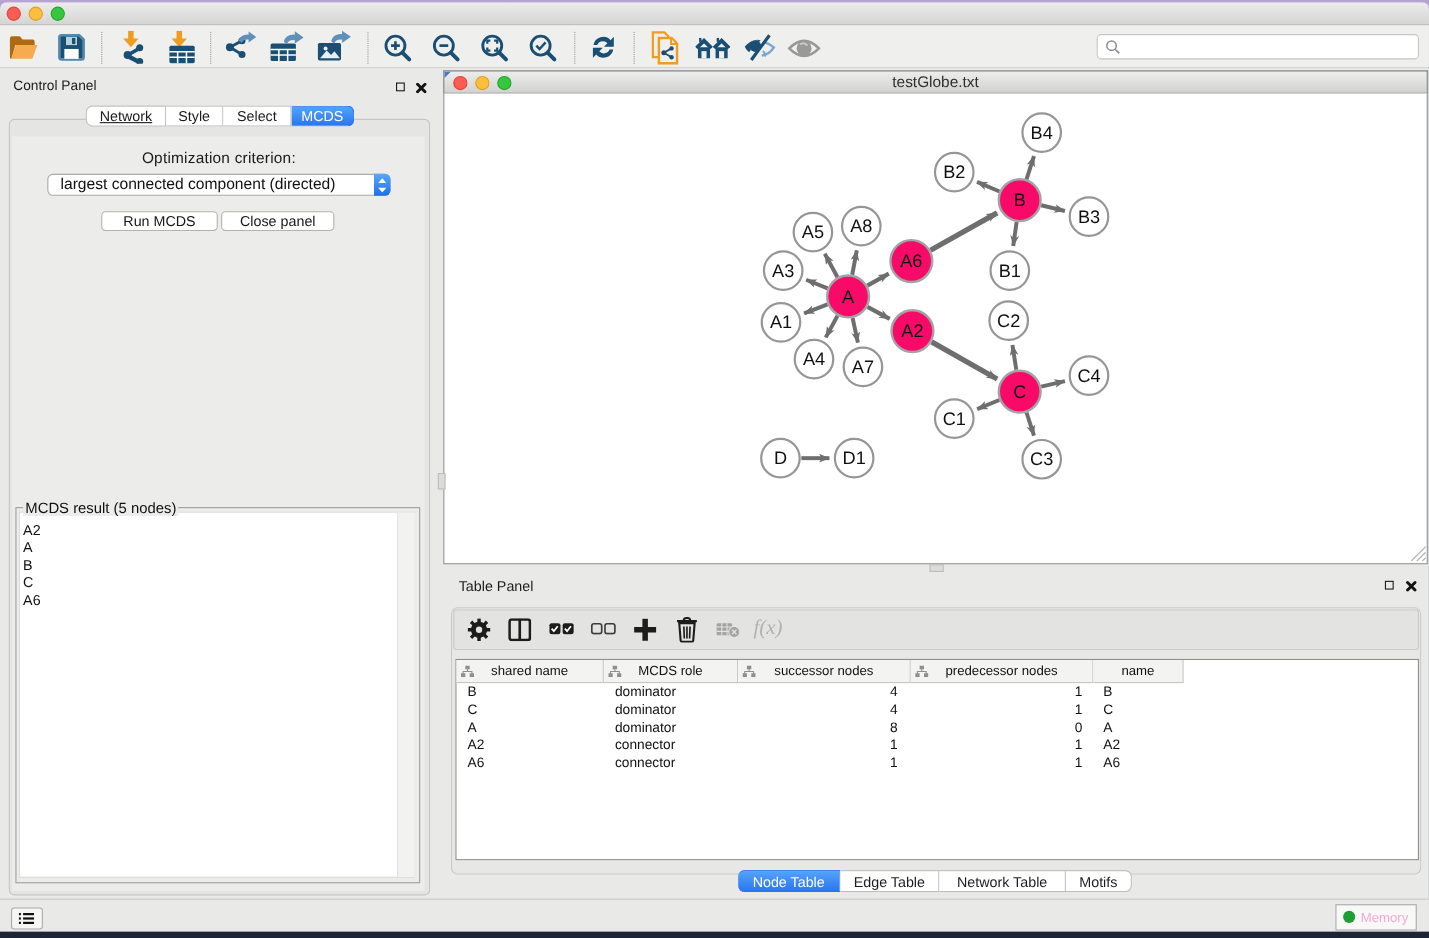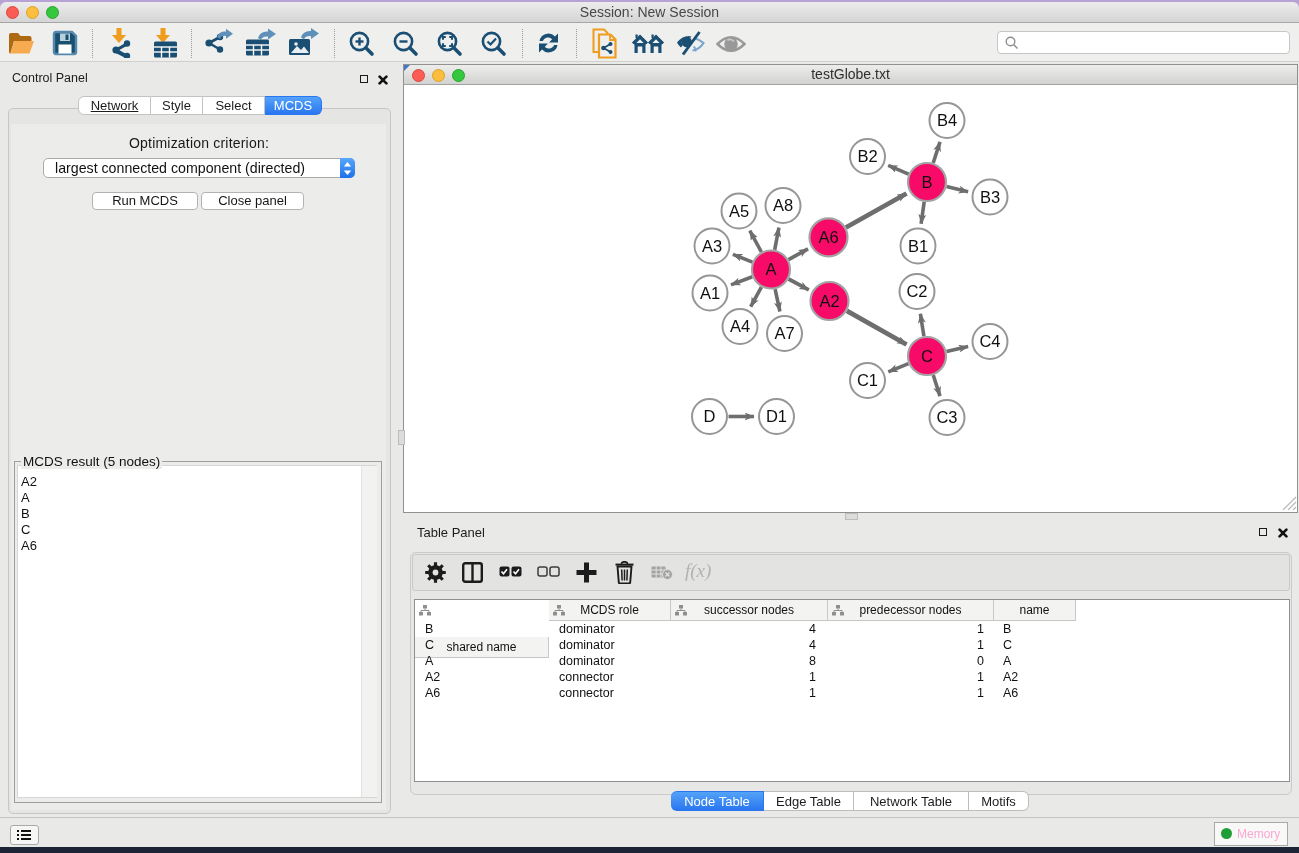--- a/index.html
+++ b/index.html
@@ -55,21 +55,20 @@
 </style>
 </head>
 <body>
 <div id="stage">
 <div id="topstrip" class="abs"></div>
 <div id="win" class="abs"></div>
 <div id="titlebar" class="abs"></div>
 <div class="light" style="left:6px;top:6px;background:#fb5d55;border:1px solid #e0443e;width:11px;height:11px;"></div>
 <div class="light" style="left:26px;top:6px;background:#fcbe3e;border:1px solid #dfa023;width:11px;height:11px;"></div>
 <div class="light" style="left:46px;top:6px;background:#35c83e;border:1px solid #2ba32d;width:11px;height:11px;"></div>
-<div id="title" class="abs">Session: New Session</div>
 <div id="toolbar" class="abs"></div>
 
 <div class="sep" style="left:92px;"></div>
 <div class="sep" style="left:191px;"></div>
 <div class="sep" style="left:334px;"></div>
 <div class="sep" style="left:522px;"></div>
 <div class="sep" style="left:576px;"></div>
 
 <svg class="abs" style="left:8px;top:31px" width="27" height="24" viewBox="0 0 27 24">
   <path d="M1 4 q0-2 2-2 h7 l2.5 3 h9 q2 0 2 2 v3 H1 z" fill="#ad6a12"></path>
@@ -407,21 +406,21 @@
     <line x1="5.2" y1="0.5" x2="5.2" y2="11.5"></line>
         <line x1="9.9" y1="0.5" x2="9.9" y2="11.5"></line>
   </g>
   <circle cx="16.5" cy="8.5" r="5" fill="#a3a3a3" stroke="#e3e3e2" stroke-width="1"></circle>
   <path d="M14.5 6.5 l4 4 m0-4 l-4 4" stroke="#e3e3e2" stroke-width="1.3"></path>
 </svg>
 
 <div class="abs" style="left:685px;top:560px;font-family:'Liberation Serif',serif;font-style:italic;font-size:19px;color:#b2b2b2;">f(x)</div>
 
 <div id="tbl" class="abs"></div>
-<div class="th" style="left:415px;width:134px;margin-top:37px;">shared name</div>
+<div class="th" style="left:415px;width:134px;">shared name</div>
 <div class="th" style="left:549px;width:122px;">MCDS role</div>
 <div class="th" style="left:671px;width:157px;">successor nodes</div>
 <div class="th" style="left:828px;width:166px;">predecessor nodes</div>
 <div class="th" style="left:994px;width:82px;">name</div>
 
 <svg class="abs" style="left:419px;top:605px" width="12" height="11" viewBox="0 0 12 11">
       <g fill="#8f8f8f">
         <rect x="4" y="0" width="4" height="3.5"></rect>
         <rect x="0" y="7" width="4" height="3.5"></rect>
         <rect x="8" y="7" width="4" height="3.5"></rect>

